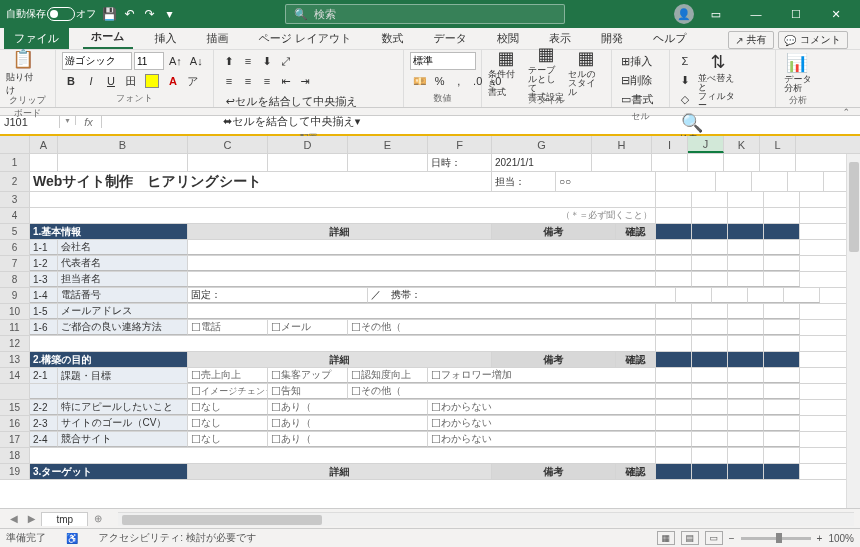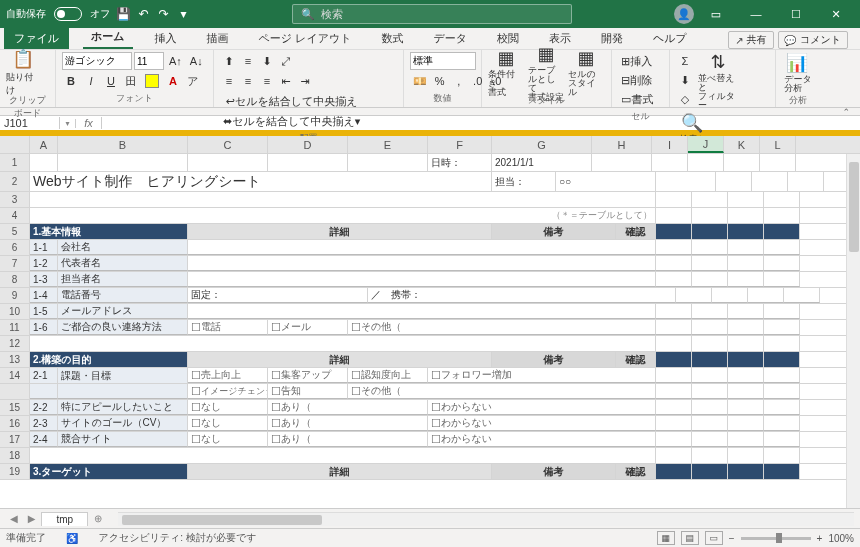--- a/index.html
+++ b/index.html
@@ -13,21 +13,21 @@
   --sheet-light:#e8edf3;
 }
 *{box-sizing:border-box}
 body{margin:0;font-family:"Meiryo","Yu Gothic",sans-serif;font-size:11px;color:#333;background:#fff;width:860px;height:547px;overflow:hidden}
 
 .titlebar{height:28px;background:var(--excel-green);display:flex;align-items:center;color:#fff;padding:0 6px;gap:6px}
 .titlebar .left{display:flex;align-items:center;gap:6px;flex:0 0 auto}
 .titlebar .center{flex:1;display:flex;justify-content:center}
 .titlebar .right{display:flex;align-items:center;gap:4px}
 .title-icon{width:14px;height:14px;display:flex;align-items:center;justify-content:center;font-size:12px}
-.autosave{display:flex;align-items:center;gap:8px;font-size:10px}
+.autosave{display:flex;align-items:center;gap:1px;font-size:10px}
 .toggle{width:28px;height:14px;border:1px solid #fff;border-radius:8px;position:relative;background:transparent}
 .toggle::after{content:"";width:8px;height:8px;border-radius:50%;background:#fff;position:absolute;top:2px;left:2px}
 .searchbox{height:20px;background:rgba(255,255,255,0.1);border:1px solid rgba(255,255,255,0.4);border-radius:2px;padding:0 8px;display:flex;align-items:center;gap:6px;min-width:280px;color:#ddd;font-size:11px}
 .win-btn{width:36px;height:28px;display:flex;align-items:center;justify-content:center;font-size:11px}
 .avatar{width:20px;height:20px;border-radius:50%;background:#9aa;display:flex;align-items:center;justify-content:center;font-size:11px}
 
 
 .tabs{height:22px;background:var(--ribbon-bg);display:flex;align-items:end;padding:0 4px;gap:14px;border-bottom:1px solid #ddd}
 .tab{padding:3px 8px;font-size:11px;color:#333;cursor:pointer}
 .tab.file{color:#fff;background:var(--excel-green);padding:3px 10px}
@@ -45,21 +45,21 @@
 .big-btn .icon{font-size:18px}
 .font-select{height:18px;border:1px solid #bbb;font-size:10px;padding:0 2px;background:#fff}
 .fs-name{width:70px}
 .fs-size{width:30px}
 .color-sq{width:14px;height:14px;border:1px solid #888;display:inline-block}
 
 
 .collapse-bar{height:8px;background:var(--ribbon-bg);display:flex;justify-content:flex-end;align-items:center;padding-right:10px;border-bottom:1px solid #ccc;font-size:9px;color:#666}
 
 
-.fxrow{height:20px;display:flex;align-items:center;border-bottom:6px solid #eab308;background:#fff}
+.fxrow{height:20px;display:flex;align-items:flex-start;border-bottom:2px solid #eab308;background:#fff}
 .namebox{width:60px;border-right:1px solid #ccc;display:flex;align-items:center;padding:0 4px;font-size:11px}
 .namebox-dd{width:16px;border-right:1px solid #ccc;display:flex;align-items:center;justify-content:center;color:#888;font-size:8px}
 .fx-icon{width:26px;border-right:1px solid #ccc;display:flex;align-items:center;justify-content:center;font-style:italic;color:#777}
 .formula{flex:1;padding:0 4px;display:flex;align-items:center}
 
 
 .grid-wrap{position:relative;height:372px;overflow:hidden;background:#fff}
 .col-headers{display:flex;height:18px;background:var(--col-header-bg);border-bottom:1px solid var(--grid-border)}
 .corner{width:30px;border-right:1px solid var(--grid-border);background:var(--col-header-bg)}
 .ch{border-right:1px solid var(--grid-border);display:flex;align-items:center;justify-content:center;font-size:11px;color:#555}
@@ -69,21 +69,21 @@
 .rh{width:30px;min-width:30px;background:var(--col-header-bg);border-right:1px solid var(--grid-border);display:flex;align-items:center;justify-content:center;font-size:10px;color:#555}
 .c{border-right:1px solid var(--grid-border);display:flex;align-items:center;padding:0 3px;font-size:10px;overflow:hidden;white-space:nowrap}
 
 .cA{width:28px}.cB{width:130px}.cC{width:80px}.cD{width:80px}.cE{width:80px}.cF{width:64px}.cG{width:100px}.cH{width:60px}.cI{width:36px}.cJ{width:36px}.cK{width:36px}.cL{width:36px}
 
 .r.hdr .c{background:var(--sheet-blue);color:#fff;font-weight:bold}
 .r.hdr .c.biko,.r.hdr .c.kaku{background:#d8d8d8;color:#333}
 .r.sub .cA,.r.sub .cB{background:var(--sheet-light)}
 .r.sub .c{border-bottom:1px solid #bbb}
 .detail-hdr{background:#e8e8e8;text-align:center;justify-content:center}
-.title-txt{font-size:14px;font-weight:normal}
+.title-txt{font-size:14px;font-weight:bold}
 .note{color:#888;font-size:9px;text-align:right;justify-content:flex-end}
 .cb{color:#666}
 .cb::before{content:"☐ ";font-size:11px}
 
 
 .sheet-tabs{height:20px;display:flex;align-items:center;border-top:1px solid #ccc;background:#f3f2f1;padding:0 6px;gap:2px;font-size:10px}
 .sheet-nav{color:#888;padding:0 4px}
 .sheet-tab{background:#fff;border:1px solid #ccc;border-bottom:none;padding:1px 14px}
 
 
@@ -344,21 +344,21 @@
     <div class="r">
         <div class="rh">3</div>
         <div class="c" style="width:626px"></div>
         <div class="c cI"></div>
         <div class="c cJ"></div>
         <div class="c cK"></div>
         <div class="c cL"></div>
       </div>
     <div class="r">
         <div class="rh">4</div>
-        <div class="c note" style="width:626px">（＊＝テーブルとして）</div>
+        <div class="c note" style="width:626px">（＊＝必ず聞くこと）</div>
         <div class="c cI"></div>
         <div class="c cJ"></div>
         <div class="c cK"></div>
         <div class="c cL"></div>
       </div>
     <div class="r hdr">
         <div class="rh">5</div>
         <div class="c" style="width:158px">1.基本情報</div>
         <div class="c detail-hdr" style="width:304px;background:#e0e0e0;color:#333">詳細</div>
         <div class="c biko" style="width:124px;justify-content:center">備考</div>

